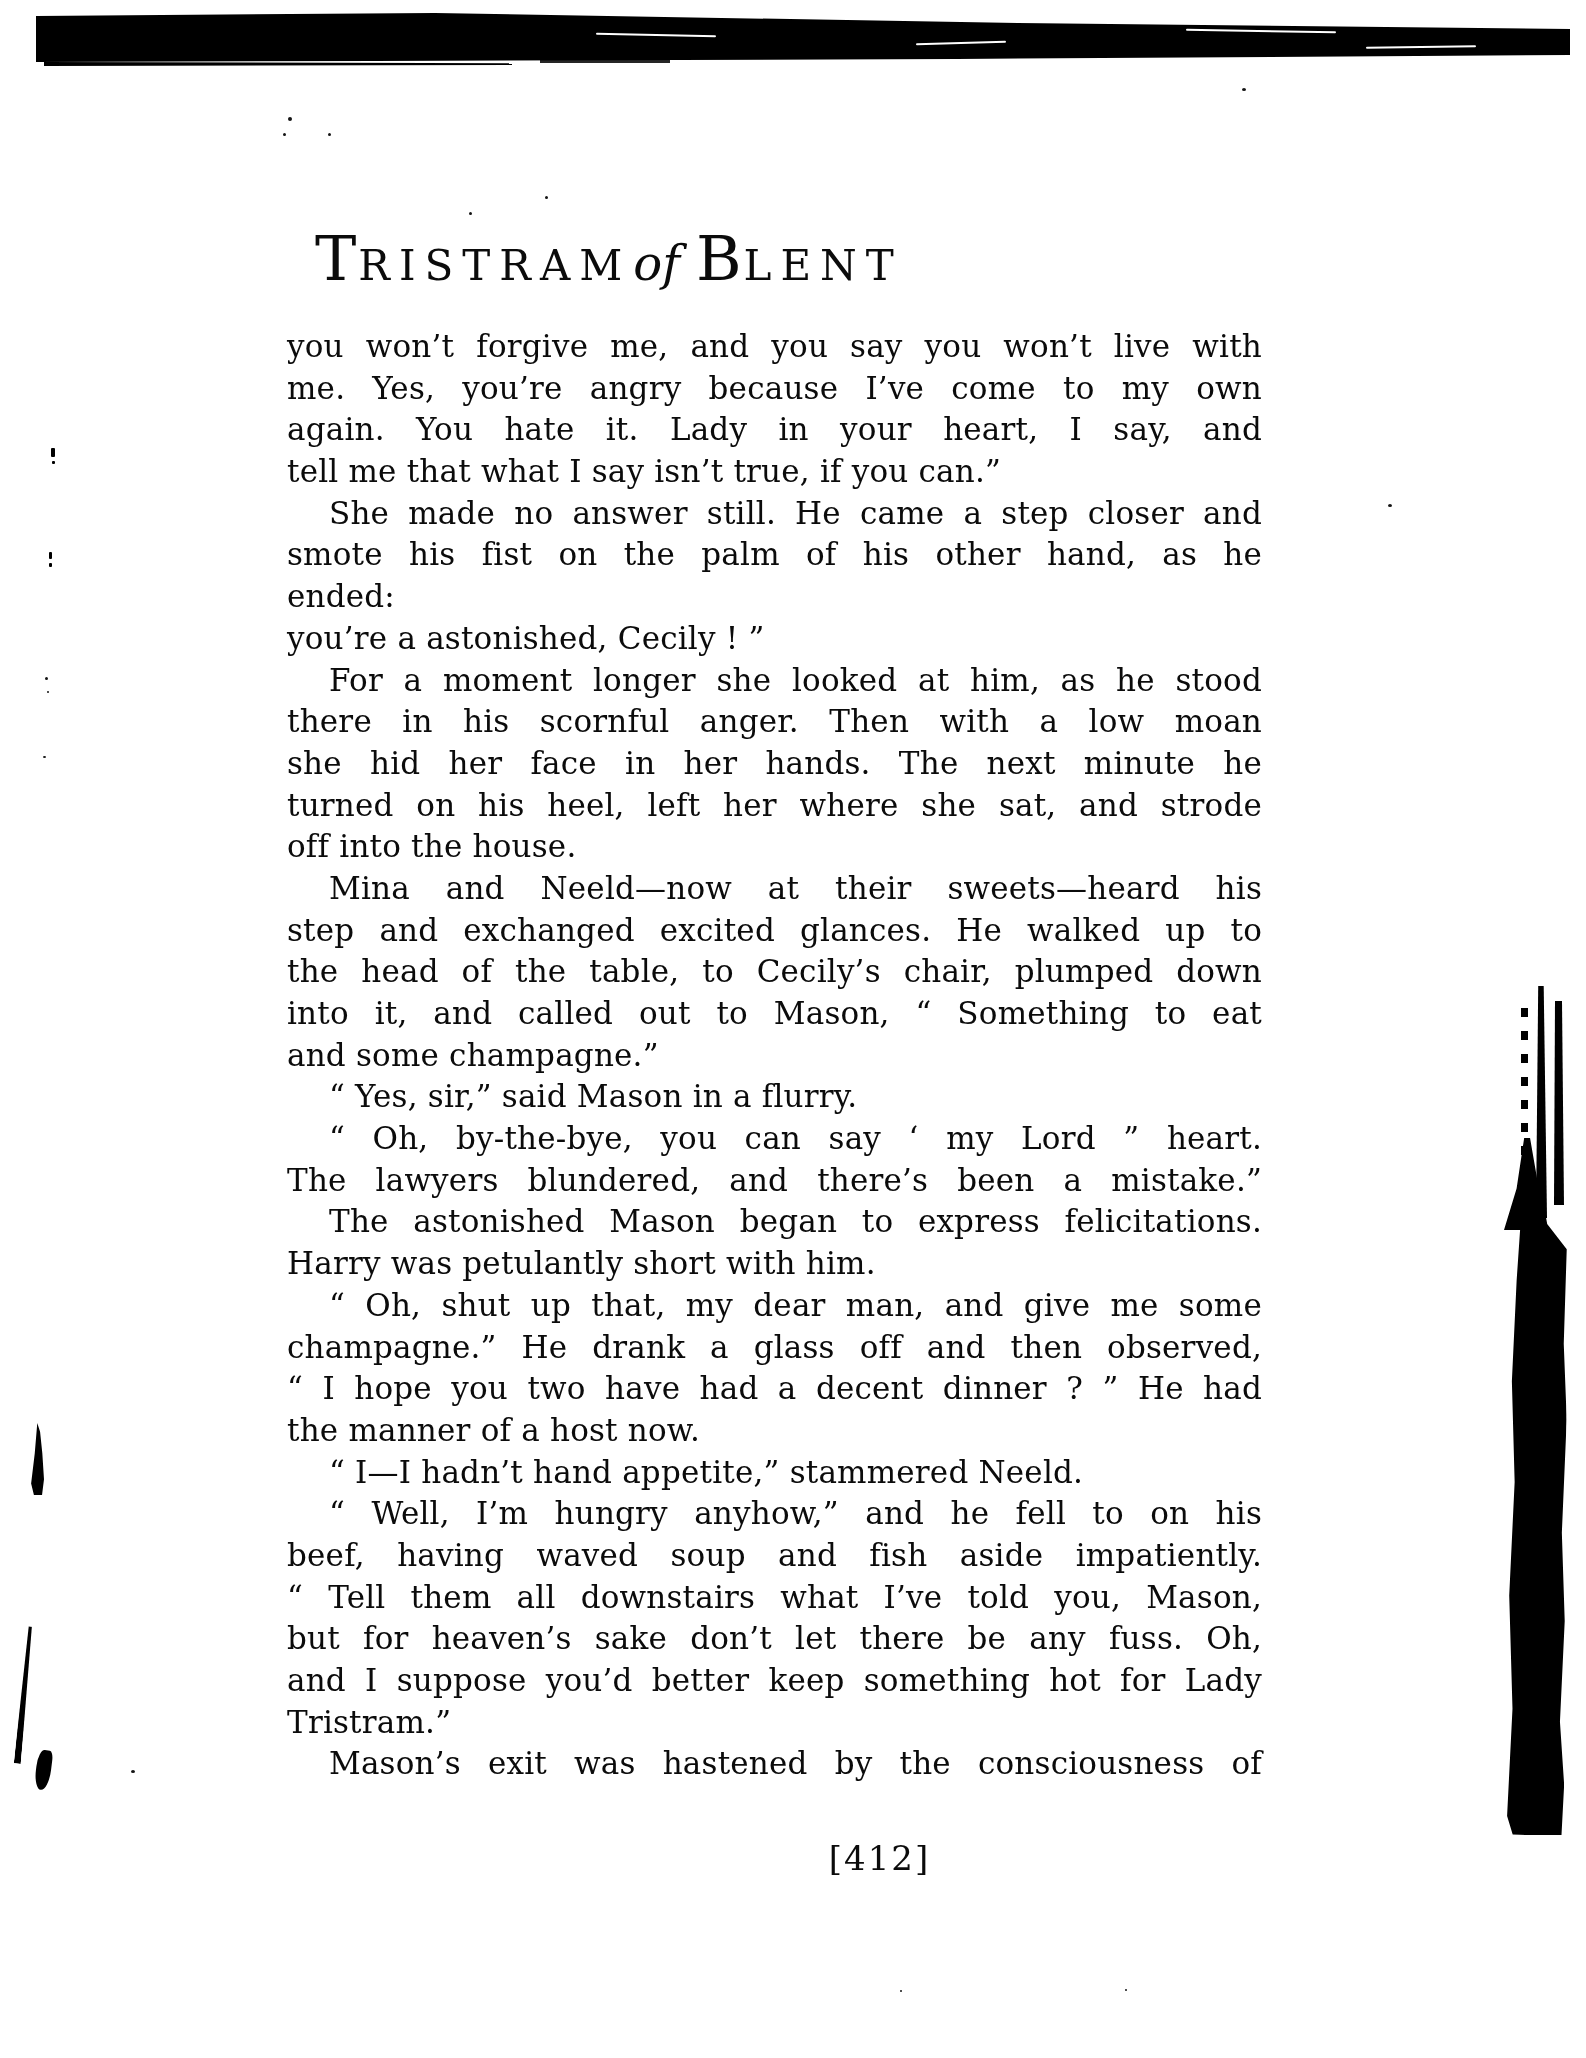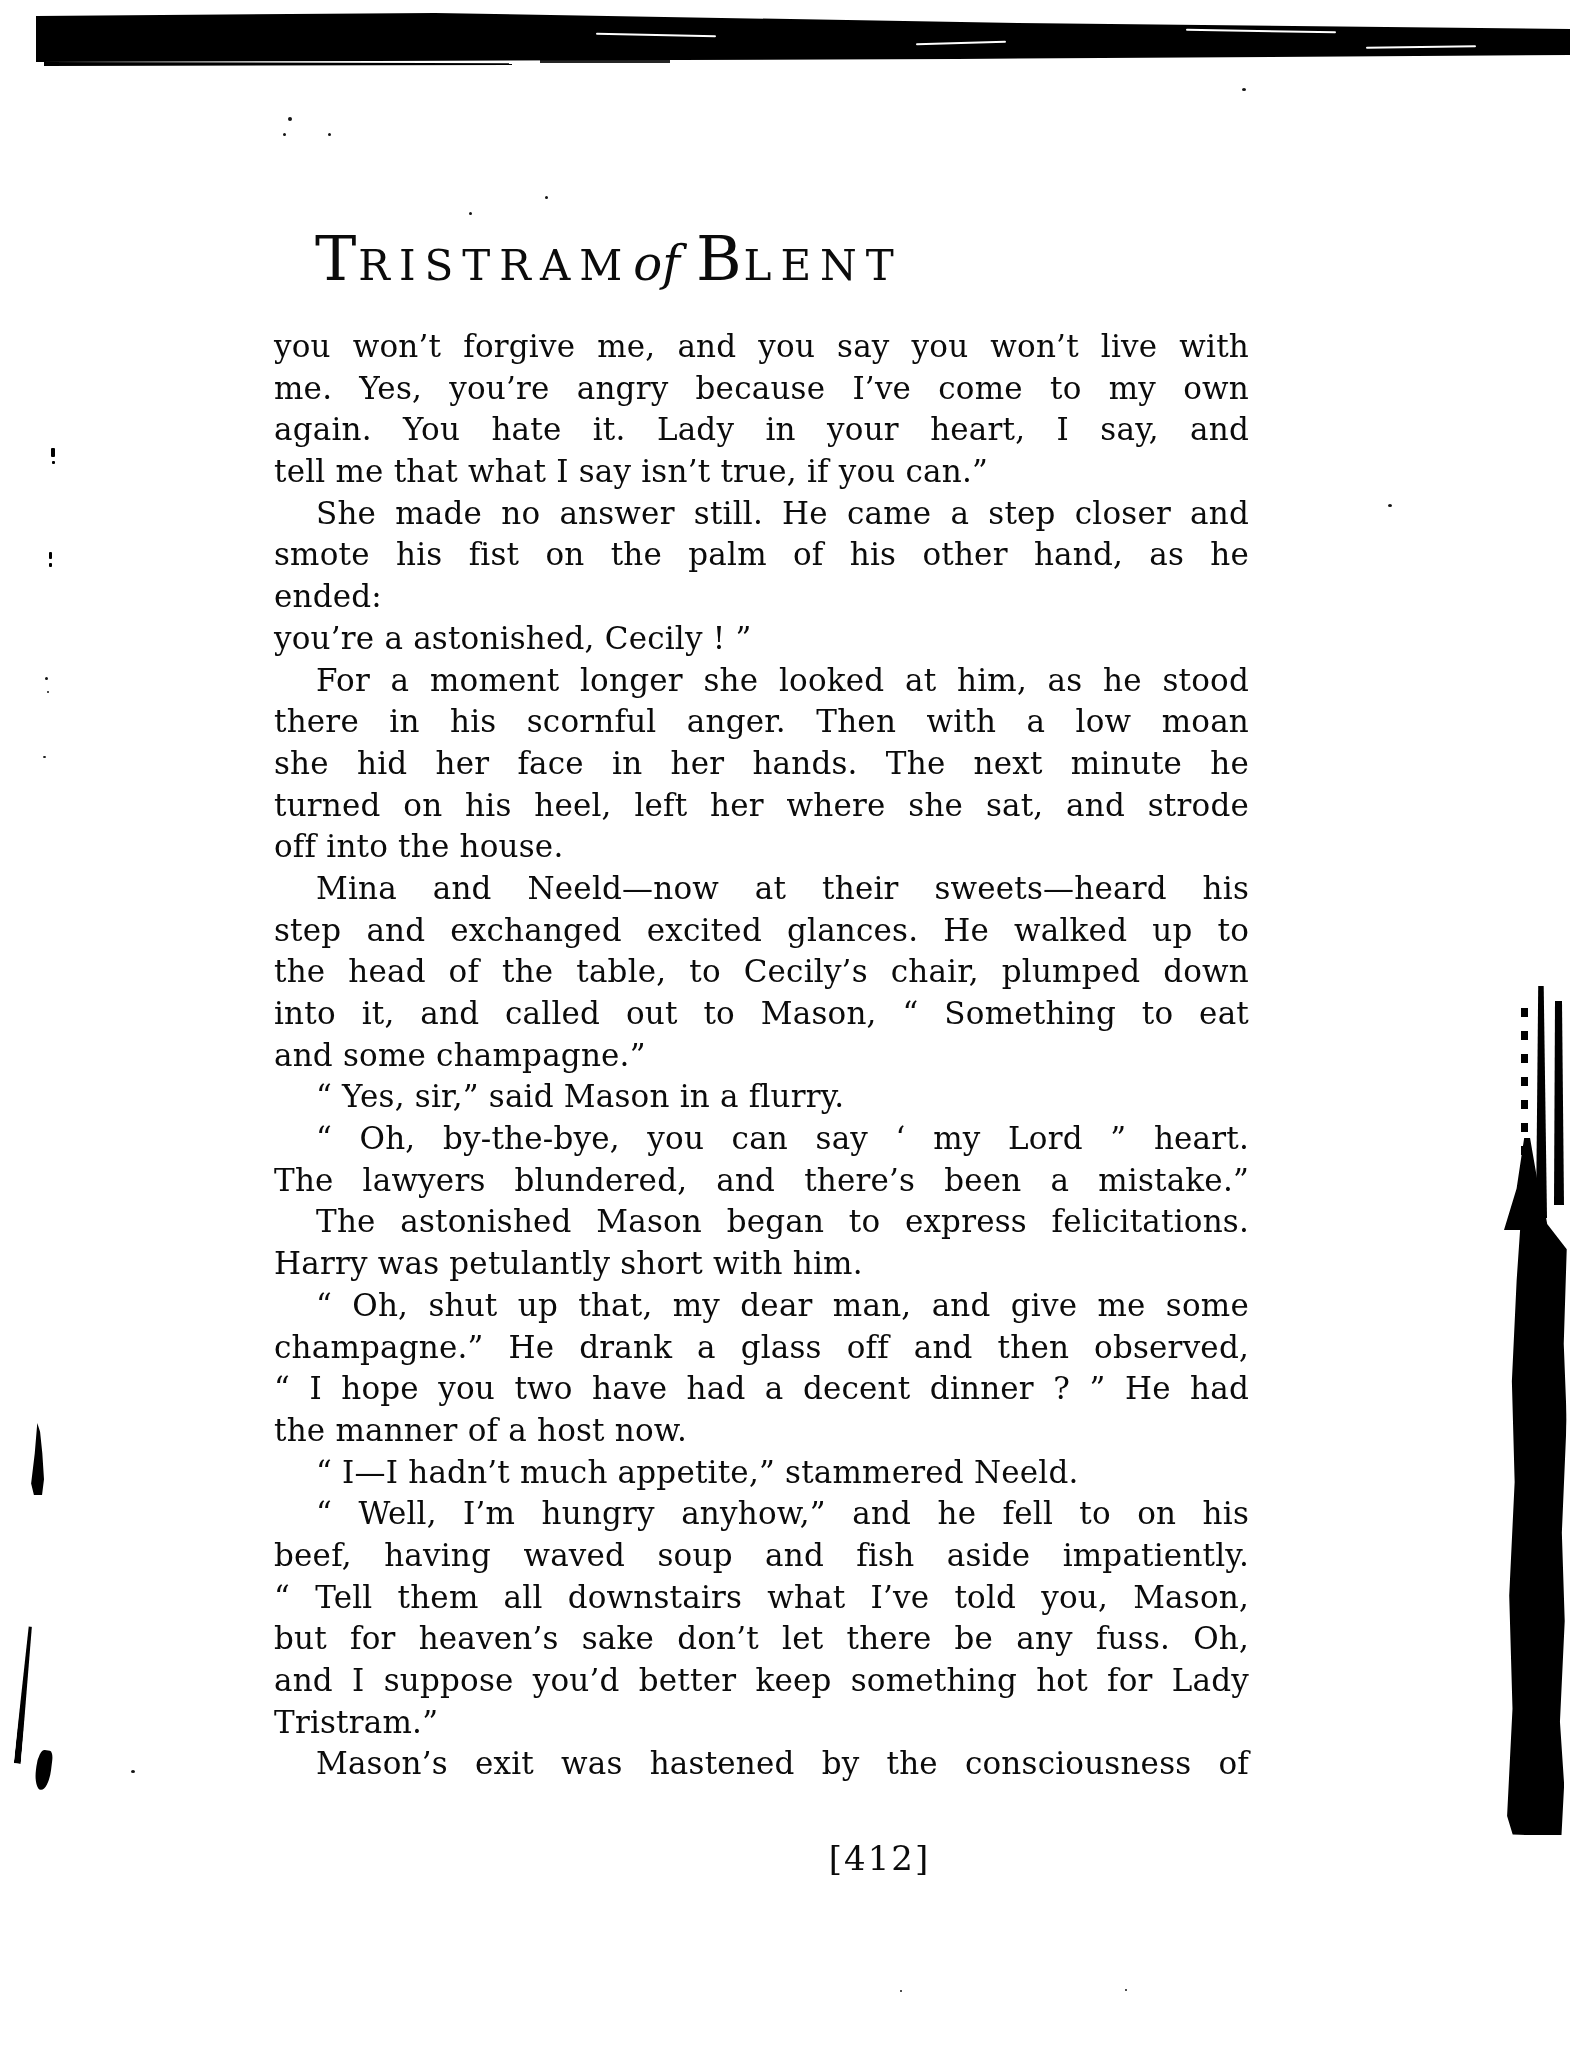--- a/index.html
+++ b/index.html
@@ -23,21 +23,21 @@
     line-height: 70px;
     user-select: none;
   }
   .title-row .cap  { font-size: 62px; letter-spacing: 2px; }
   .title-row .sc   { font-size: 42px; letter-spacing: 9px; }
   .title-row .of   { font-style: italic; font-size: 48px; margin: 0 16px 0 2px; }
 
   
   .body-text {
     position: absolute;
-    left: 274px; top: 326px; width: 975px;
+    left: 287px; top: 326px; width: 975px;
     font-size: 31px;
   }
   .line {
     height: 41.7px;
     line-height: 41.7px;
     white-space: pre;          
     letter-spacing: 0.2px;
   }
   .line.j {
     white-space: normal;
@@ -157,21 +157,21 @@
       <div class="line">and some champagne.”</div>
       <div class="line ind">“ Yes, sir,” said Mason in a flurry.</div>
       <div class="line j ind">“ Oh, by-the-bye, you can say ‘ my Lord ” heart.</div>
       <div class="line j">The lawyers blundered, and there’s been a mistake.”</div>
       <div class="line j ind">The astonished Mason began to express felicitations.</div>
       <div class="line">Harry was petulantly short with him.</div>
       <div class="line j ind">“ Oh, shut up that, my dear man, and give me some</div>
       <div class="line j">champagne.”  He drank a glass off and then observed,</div>
       <div class="line j">“ I hope you two have had a decent dinner ? ”  He had</div>
       <div class="line">the manner of a host now.</div>
-      <div class="line ind">“ I—I hadn’t much appetite,” stammered Neeld.</div>
+      <div class="line ind">“ I—I hadn’t hand appetite,” stammered Neeld.</div>
       <div class="line j ind">“ Well, I’m hungry anyhow,” and he fell to on his</div>
       <div class="line j">beef, having waved soup and fish aside impatiently.</div>
       <div class="line j">“ Tell them all downstairs what I’ve told you, Mason,</div>
       <div class="line j">but for heaven’s sake don’t let there be any fuss.  Oh,</div>
       <div class="line j">and I suppose you’d better keep something hot for Lady</div>
       <div class="line">Tristram.”</div>
       <div class="line j ind">Mason’s exit was hastened by the consciousness of</div>
     </div>
 
   <div class="page-number">[412]</div>

